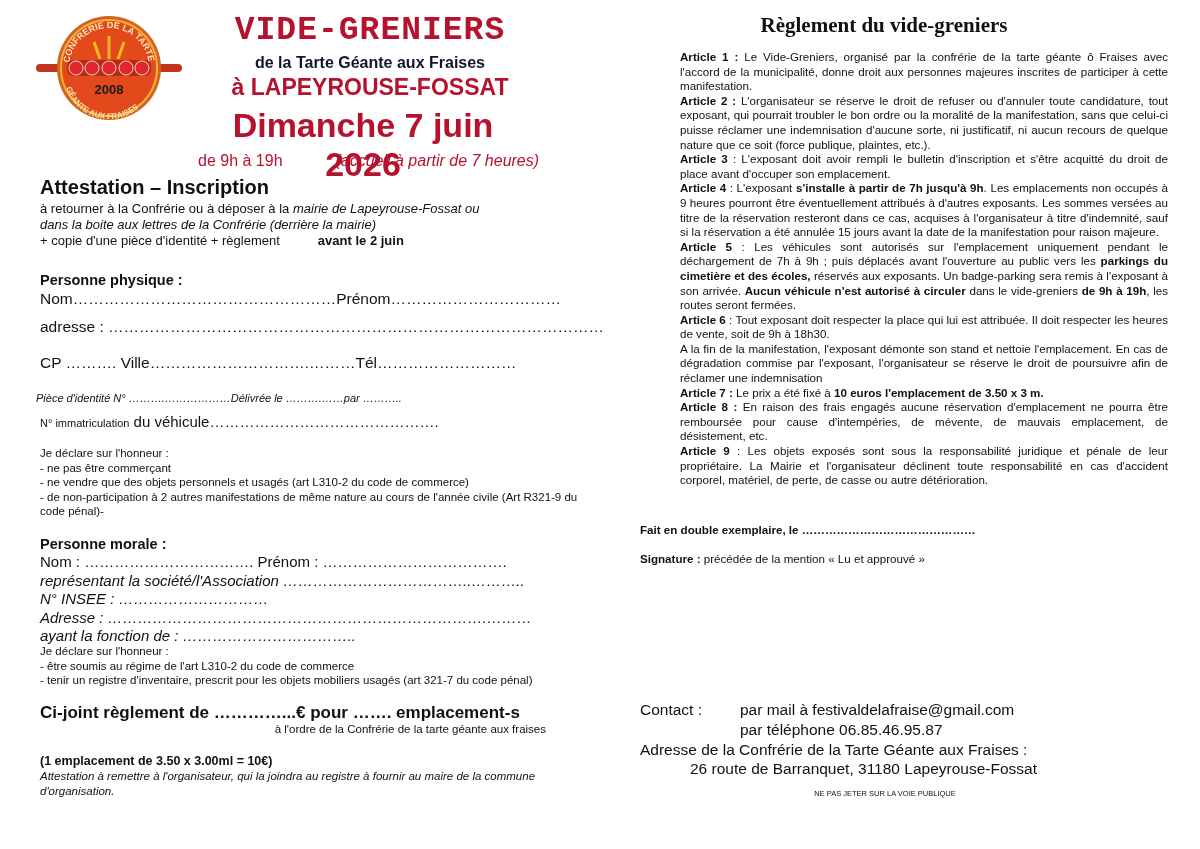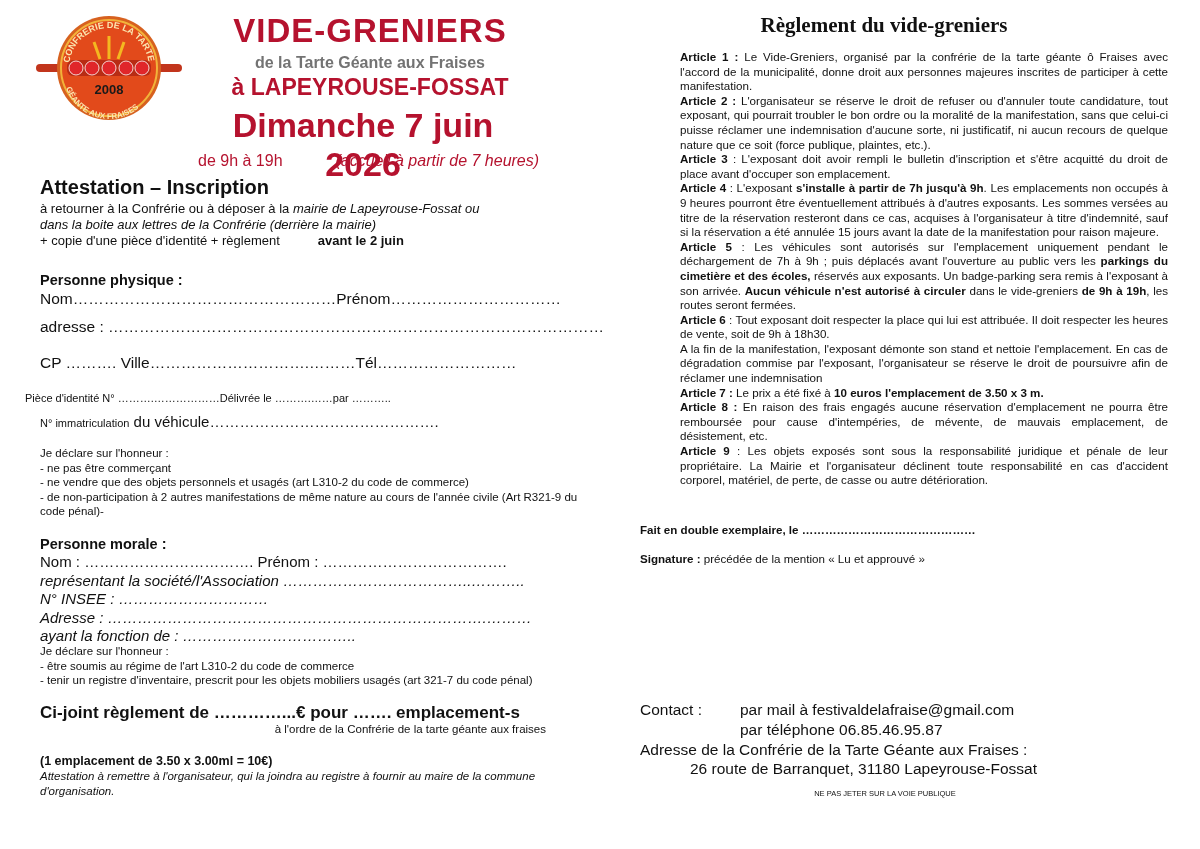--- a/index.html
+++ b/index.html
@@ -1,20 +1,20 @@
 <!DOCTYPE html>
 <html><head>
 <meta charset="utf-8">
 <style>
   html, body { margin:0; padding:0; background:#fff; }
   body { width:1200px; height:849px; position:relative; overflow:hidden; font-family:"Liberation Sans", sans-serif; color:#111; }
   .abs { position:absolute; }
   .logo { position:absolute; left:34px; top:14px; width:150px; height:108px; }
-  .title1 { left:210px; top:12px; width:320px; text-align:center; font-weight:bold; font-size:33px; letter-spacing:1px; color:#b5122e; font-family:Liberation Sans, sans-serif; }
-  .title2 { left:210px; top:54px; width:320px; text-align:center; font-weight:bold; font-size:16px; color:#737373; font-family:"Liberation Sans Narrow","Liberation Sans", sans-serif; }
+  .title1 { left:210px; top:12px; width:320px; text-align:center; font-weight:bold; font-size:33px; letter-spacing:1px; color:#b5122e; font-family:Liberation Mono, monospace; }
+  .title2 { left:210px; top:54px; width:320px; text-align:center; font-weight:bold; font-size:16px; color:#0f172a; font-family:"Liberation Sans Narrow","Liberation Sans", sans-serif; }
   .title3 { left:210px; top:74px; width:320px; text-align:center; font-weight:bold; font-size:23px; color:#b5122e; }
   .title4 { left:198px; top:106px; width:330px; text-align:center; font-weight:bold; font-size:34px; color:#b5122e; }
   .title5 { left:198px; top:152px; font-size:16px; color:#b5122e; }
   .title5 i { font-style:italic;margin-left:44px; }
   .h-att { left:40px; top:176px; font-weight:bold; font-size:20px; }
   .p { font-size:13px; line-height:16px; }
   .dots-line { font-size:15.5px; }
   .small { font-size:11px; }
   .bold { font-weight:bold; }
   .it { font-style:italic; }
@@ -66,21 +66,21 @@
 <div class="abs p" style="left:40px; top:201px; width:560px;">
   <div><span>à retourner à la Confrérie ou à déposer à la </span><i>mairie de Lapeyrouse-Fossat ou</i></div>
   <div class="it">dans la boite aux lettres de la Confrérie (derrière la mairie)</div>
   <div><span>+ copie d'une pièce d'identité + règlement</span><span style="display:inline-block;width:38px"></span><b>avant le 2 juin</b></div>
 </div>
 
 <div class="abs" style="left:40px; top:272px; font-weight:bold; font-size:14.5px;">Personne physique :</div>
 <div class="abs dots-line" style="left:40px; top:290px;">Nom……………………………………………Prénom……………………………</div>
 <div class="abs dots-line" style="left:40px; top:318px;">adresse : ……………………………………………………………………………………</div>
 <div class="abs dots-line" style="left:40px; top:354px;">CP ………. Ville………………………….………Tél………………………</div>
-<div class="abs small" style="left:25px; top:392px;">Pièce d'identité N° ……….………………Délivrée le ……….……par ………..</div>
+<div class="abs small" style="left:36px; top:392px;font-style:italic;">Pièce d'identité N° ……….………………Délivrée le ……….……par ………..</div>
 <div class="abs" style="left:40px; top:413px;">
   <span class="small">N° immatriculation</span><span style="font-size:15px"> du véhicule……………………………………….</span>
 </div>
 
 <div class="abs" style="left:40px; top:446px; font-size:11.5px; line-height:14.5px; width:540px;">
   <div>Je déclare sur l'honneur :</div>
   <div>- ne pas être commerçant</div>
   <div>- ne vendre que des objets personnels et usagés (art L310-2 du code de commerce)</div>
   <div>- de non-participation à 2 autres manifestations de même nature au cours de l'année civile (Art R321-9 du code pénal)-</div>
 </div>

